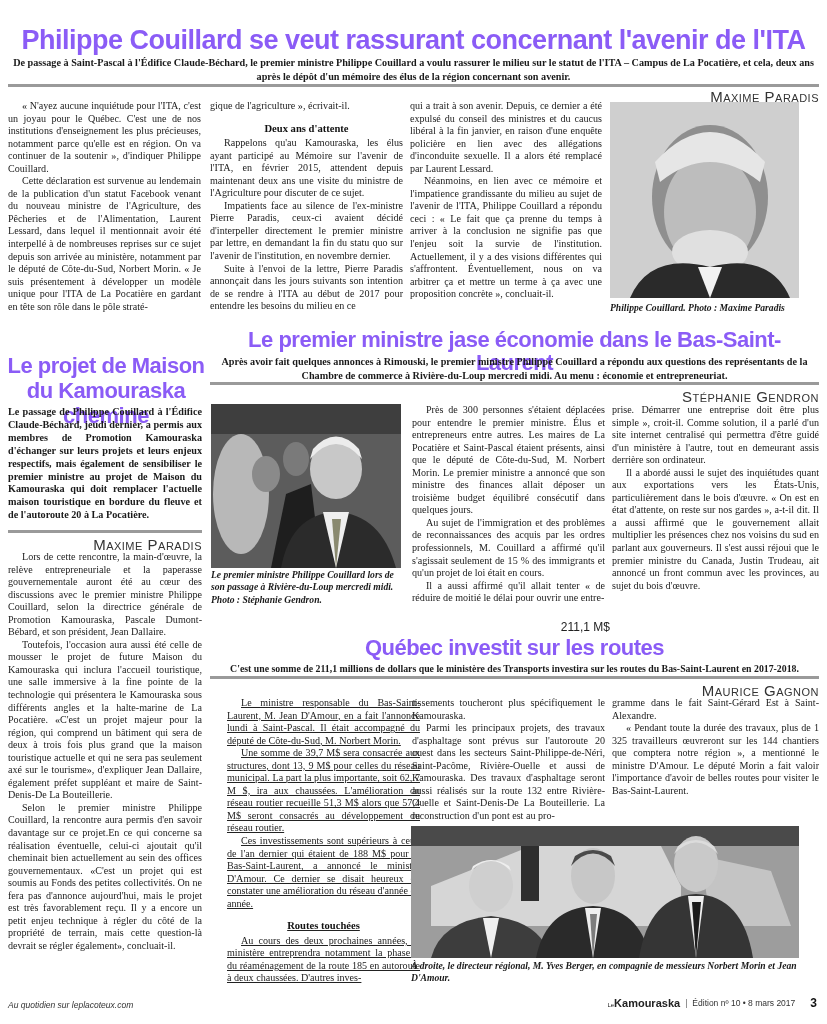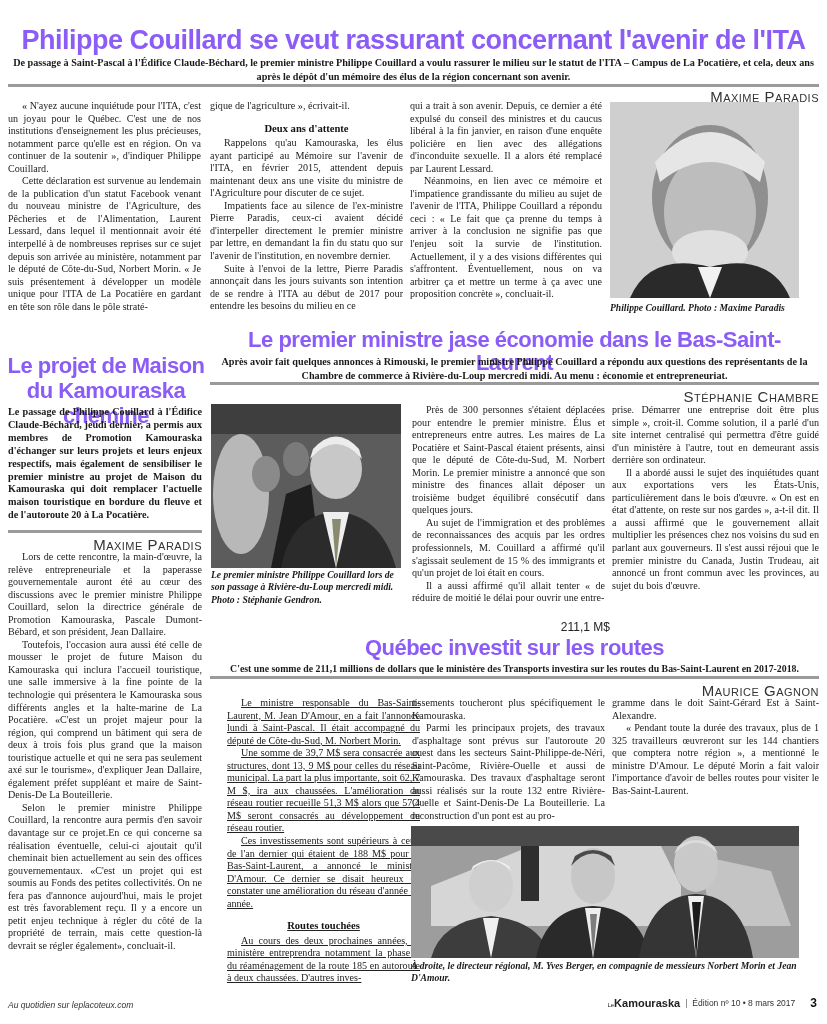--- a/index.html
+++ b/index.html
@@ -66,21 +66,21 @@
 <div class="abs byline" style="left:8px; top:536px; width:194px;">Maxime Paradis</div>
 <div class="col" style="left:8px; top:551px; width:194px;">
   <p>Lors de cette rencontre, la main-d'œuvre, la relève entrepreneuriale et la paperasse gouvernementale auront été au cœur des discussions avec le premier ministre Philippe Couillard, selon la directrice générale de Promotion Kamouraska, Pascale Dumont-Bébard, et son président, Jean Dallaire.</p>
   <p>Toutefois, l'occasion aura aussi été celle de mousser le projet de future Maison du Kamouraska qui inclura l'accueil touristique, une salle immersive à la fine pointe de la technologie qui présentera le Kamouraska sous différents angles et la halte-marine de La Pocatière. «C'est un projet majeur pour la région, qui comprend un bâtiment qui sera de deux à trois fois plus grand que la maison touristique actuelle et qui ne sera pas seulement axé sur le tourisme», d'expliquer Jean Dallaire, également préfet suppléant et maire de Saint-Denis-De La Bouteillerie.</p>
   <p>Selon le premier ministre Philippe Couillard, la rencontre aura permis d'en savoir davantage sur ce projet.En ce qui concerne sa réalisation éventuelle, celui-ci ajoutait qu'il cheminait bien actuellement au sein des offices gouvernementaux. «C'est un projet qui est soumis au Fonds des petites collectivités. On ne fera pas d'annonce aujourd'hui, mais le projet est très favorablement reçu. Il y a encore un petit enjeu technique à régler du côté de la propriété de terrain, mais cette question-là devrait se régler également», concluait-il.</p>
 </div>
 
 <div class="abs headline" style="left:210px; top:328px; width:609px; text-align:center; font-size:22px;">Le premier ministre jase économie dans le Bas-Saint-Laurent</div>
 <div class="abs deck" style="left:210px; top:355px; width:609px;">Après avoir fait quelques annonces à Rimouski, le premier ministre Philippe Couillard a répondu aux questions des représentants de la Chambre de commerce à Rivière-du-Loup mercredi midi. Au menu : économie et entrepreneuriat.</div>
 <div class="rule" style="left:210px; top:382px; width:609px;"></div>
-<div class="abs byline" style="left:600px; top:388px; width:219px;">Stéphanie Chambre</div>
+<div class="abs byline" style="left:600px; top:388px; width:219px;">Stéphanie Gendron</div>
 
 <div class="photo" style="left:211px; top:404px; width:190px; height:164px;">
   <svg width="190" height="164" viewBox="0 0 190 164">
     <rect width="190" height="164" fill="#5c5c5c"></rect>
     <rect width="190" height="30" fill="#3e3e3e"></rect>
     <ellipse cx="30" cy="90" rx="28" ry="60" fill="#b8b8b8"></ellipse>
     <ellipse cx="55" cy="70" rx="14" ry="18" fill="#8a8a8a"></ellipse>
     <ellipse cx="85" cy="55" rx="13" ry="17" fill="#7a7a7a"></ellipse>
     <path d="M60 164 L75 90 L100 80 L110 164 Z" fill="#1e1e1e"></path>
     <ellipse cx="125" cy="65" rx="26" ry="30" fill="#c8c8c8"></ellipse>
@@ -113,21 +113,21 @@
   <p>Une somme de 39,7 M$ sera consacrée aux structures, dont 13, 9 M$ pour celles du réseau municipal. La part la plus importante, soit 62, 7 M $, ira aux chaussées. L'amélioration du réseau routier recueille 51,3 M$ alors que 57,4 M$ seront consacrés au développement du réseau routier.</p>
   <p>Ces investissements sont supérieurs à ceux de l'an dernier qui étaient de 188 M$ pour le Bas-Saint-Laurent, a annoncé le ministre D'Amour. Ce dernier se disait heureux de constater une amélioration du réseau d'année en année.</p>
   <h4>Routes touchées</h4>
   <p>Au cours des deux prochaines années, le ministère entreprendra notamment la phase 3 du réaménagement de la route 185 en autoroute à deux chaussées. D'autres inves-</p>
 </div>
 <div class="col" style="left:412px; top:697px; width:193px;">
   <div>tissements toucheront plus spécifiquement le Kamouraska.</div>
   <p>Parmi les principaux projets, des travaux d'asphaltage sont prévus sur l'autoroute 20 ouest dans les secteurs Saint-Philippe-de-Néri, Saint-Pacôme, Rivière-Ouelle et aussi de Kamouraska. Des travaux d'asphaltage seront aussi réalisés sur la route 132 entre Rivière-Ouelle et Saint-Denis-De La Bouteillerie. La reconstruction d'un pont est au pro-</p>
 </div>
 <div class="col" style="left:612px; top:697px; width:207px;">
-  <div>gramme dans le doit Saint-Gérard Est à Saint-Alexandre.</div>
+  <div>gramme dans le fait Saint-Gérard Est à Saint-Alexandre.</div>
   <p>« Pendant toute la durée des travaux, plus de 1 325 travailleurs œuvreront sur les 144 chantiers que comptera notre région », a mentionné le ministre D'Amour. Le député Morin a fait valoir l'importance d'avoir de belles routes pour visiter le Bas-Saint-Laurent.</p>
 </div>
 
 <div class="photo" style="left:411px; top:826px; width:388px; height:132px;">
   <svg width="388" height="132" viewBox="0 0 388 132">
     <rect width="388" height="132" fill="#9d9d9d"></rect>
     <rect width="388" height="20" fill="#4a4a4a"></rect>
     <path d="M20 60 L120 20 L250 20 L270 60 L270 100 L20 100 Z" fill="#d6d6d6"></path>
     <rect x="110" y="20" width="18" height="55" fill="#2e2e2e"></rect>
     <path d="M290 30 L360 45 L380 100 L300 100 Z" fill="#c4c4c4"></path>

